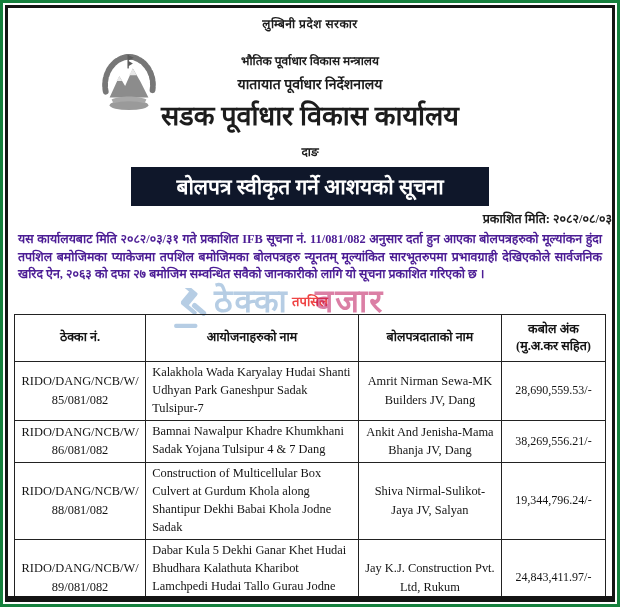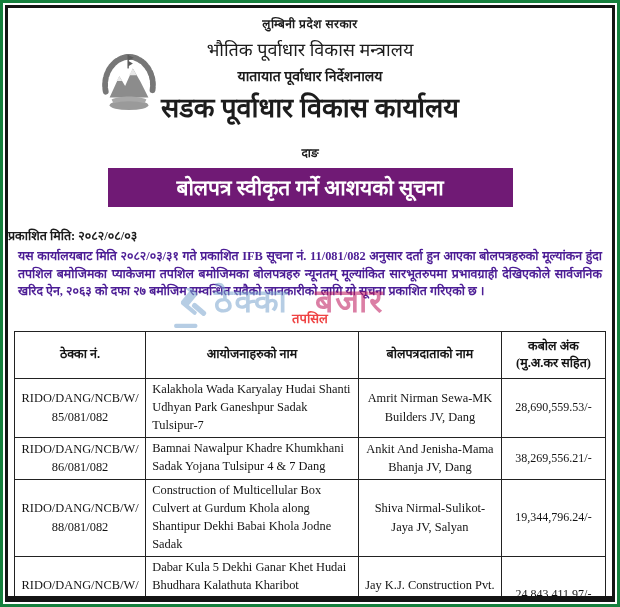--- a/index.html
+++ b/index.html
@@ -9,31 +9,31 @@
     border:3px solid #15803d; padding:2px; position:relative;
   }
   .frame {
     width:100%; height:100%;
     border:3px solid #141414; border-bottom:6px solid #141414;
     position:relative; overflow:hidden; background:#fff;
   }
   
   .header { text-align:center; padding-top:7px; position:relative; color:#1c1c1c; }
   .h-gov   { font-size:12px; font-weight:bold; letter-spacing:.5px; }
-  .h-min   { font-size:18px; font-weight:normal; margin-top:5px; }
+  .h-min   { font-size:12px; font-weight:bold; margin-top:20px; }
   .h-dir   { font-size:14px; font-weight:bold; margin-top:5px; }
   .h-off   { font-size:27px; font-weight:bold; margin-top:3px; }
-  .h-dist  { font-size:12px; font-weight:bold; margin-top:19px; }
+  .h-dist  { font-size:12px; font-weight:bold; margin-top:10px; }
   .emblem  { position:absolute; left:90px; top:42px; width:62px; height:64px; }
   
   .banner {
-    width:405px; margin:7px auto 0; background:#701a75; color:#fff;
+    width:358px; margin:7px auto 0; background:#0f172a; color:#fff;
     font-size:21px; font-weight:bold; text-align:center; padding:5px 0 6px;
   }
-  .pubdate { text-align:left; font-size:12.5px; font-weight:bold; margin-top:20px; color:#1c1c1c; }
+  .pubdate { text-align:right; font-size:12.5px; font-weight:bold; margin-top:4px; color:#1c1c1c; }
   .bodytext {
     margin:4px 10px 0; font-size:12.4px; font-weight:600; text-align:justify;
     line-height:1.42; color:#4c1d95;
   }
   .tapsil { text-align:center; font-size:13px; font-weight:bold; margin-top:8px; color:#ef4444; }
   
   .watermark {
     position:absolute; left:162px; top:276px; z-index:0;
     display:flex; align-items:flex-start; pointer-events:none;
     font-family:"Liberation Sans", sans-serif; font-weight:bold; font-size:32px;

